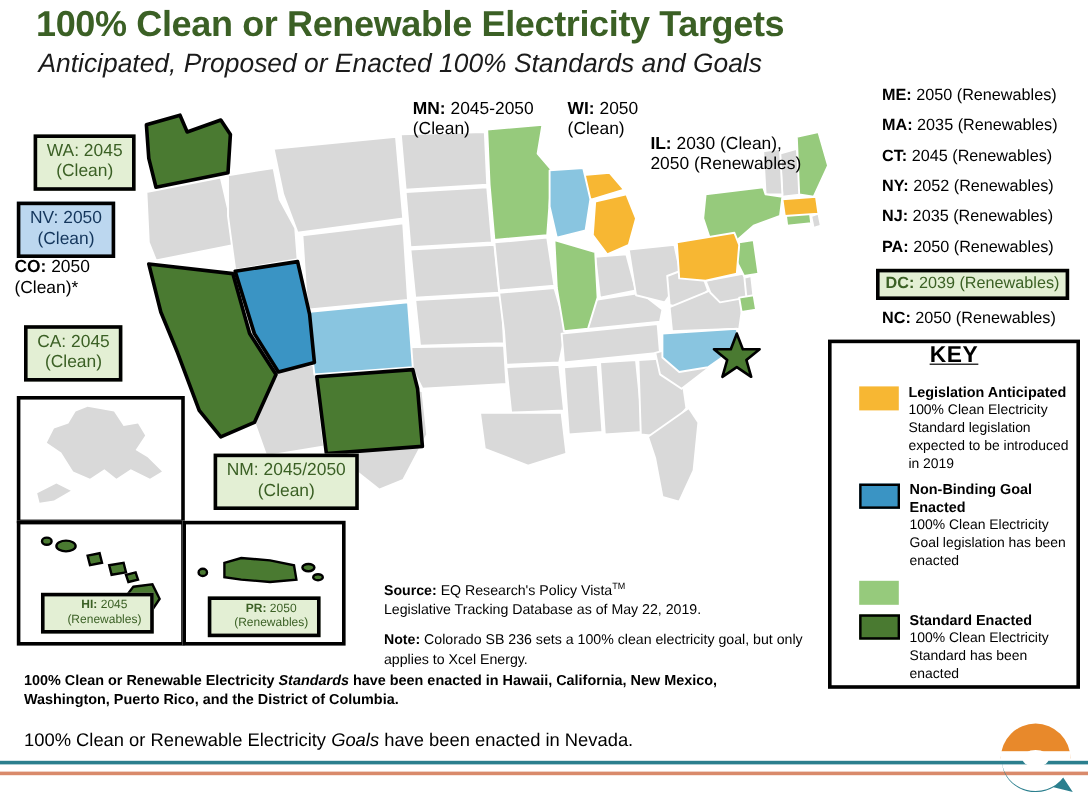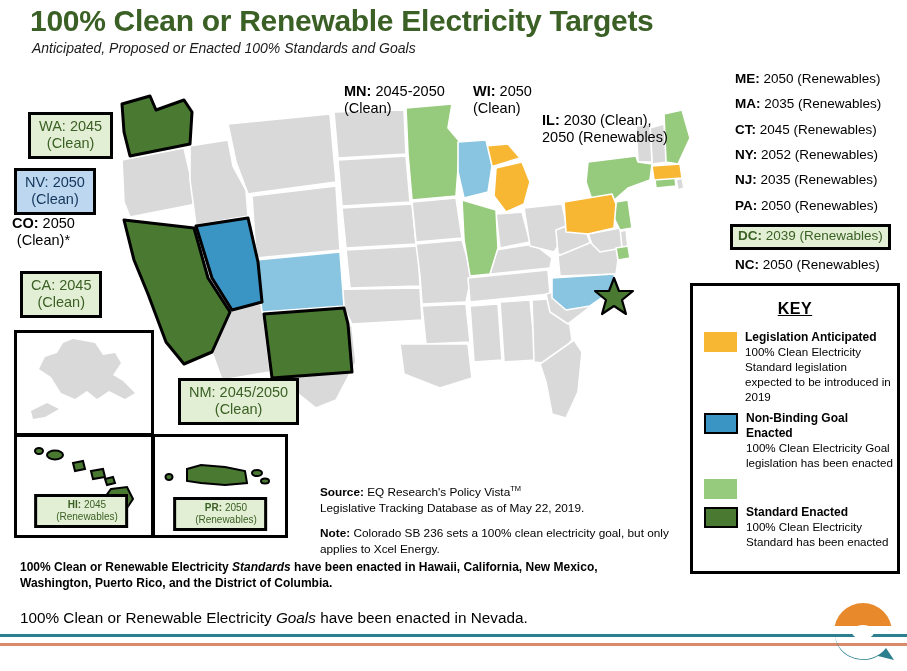--- a/index.html
+++ b/index.html
@@ -11,21 +11,21 @@
   .abs{position:absolute;}
 
   
   #title{
     left:30px;top:4px;
     font-size:30px;font-weight:bold;color:#3b6025;
     letter-spacing:-0.3px;white-space:nowrap;
   }
   #subtitle{
     left:32px;top:40px;
-    font-size:14px;font-style:italic;color:#1b1b1b;
+    font-size:22px;font-style:italic;color:#1b1b1b;
     white-space:nowrap;
   }
 
   
   #map{left:0px;top:62px;width:700px;height:420px;}
   #map svg{display:block;}
 
   
   .calloutbox{
     border:3px solid #000;
@@ -41,21 +41,21 @@
   .calloutbox b{color:#3b6025;font-weight:normal;}
   .calloutbox.blue b{color:#14365c;}
 
   .plainlabel{
     font-size:14.5px;line-height:1.2;color:#000;white-space:nowrap;
   }
   .plainlabel b{font-weight:bold;}
 
   #lbl-wa{left:28px;top:112px;}
   #lbl-nv{left:14px;top:168px;}
-  #lbl-co{left:12px;top:215px;text-align:center;}
+  #lbl-co{left:12px;top:215px;}
   #lbl-ca{left:20px;top:271px;}
   #lbl-nm{left:178px;top:378px;}
   #lbl-mn{left:344px;top:83px;}
   #lbl-wi{left:473px;top:83px;}
   #lbl-il{left:542px;top:112px;}
 
   
   .inset{border:3px solid #000;background:#fff;}
   #inset-ak{left:14px;top:330px;width:134px;height:100px;}
   #inset-hi{left:14px;top:434px;width:134px;height:98px;}
@@ -83,26 +83,26 @@
     display:inline-block;
   }
   .stateline.boxed b{color:#3b6025;}
 
   
   #key{
     left:690px;top:283px;width:210px;height:291px;
     border:3px solid #000;background:#fff;box-sizing:border-box;
   }
   #key-title{
-    text-align:center;margin-top:14px;
-    font-size:16px;font-weight:bold;color:#000;
+    text-align:center;margin-top:0;
+    font-size:19px;font-weight:bold;color:#000;
     text-decoration:underline;letter-spacing:0.5px;
   }
   .keyrow{display:flex;margin:0 0 6px 11px;}
-  #key-rows{margin-top:12px;}
+  #key-rows{margin-top:12px;padding-left:12px;}
   .swatch{
     width:33px;height:20px;flex:0 0 33px;margin-right:8px;margin-top:2px;
   }
   .swatch.outlined{border:2.5px solid #000;width:30px;height:17px;flex-basis:30px;}
   .keytext{font-size:11.6px;line-height:1.28;color:#000;}
   .keytext .kt-title{font-weight:bold;font-size:12px;display:block;}
 
   
   #source{left:320px;top:484px;width:350px;font-size:11.8px;line-height:1.35;color:#000;}
   #source b{font-weight:bold;}

